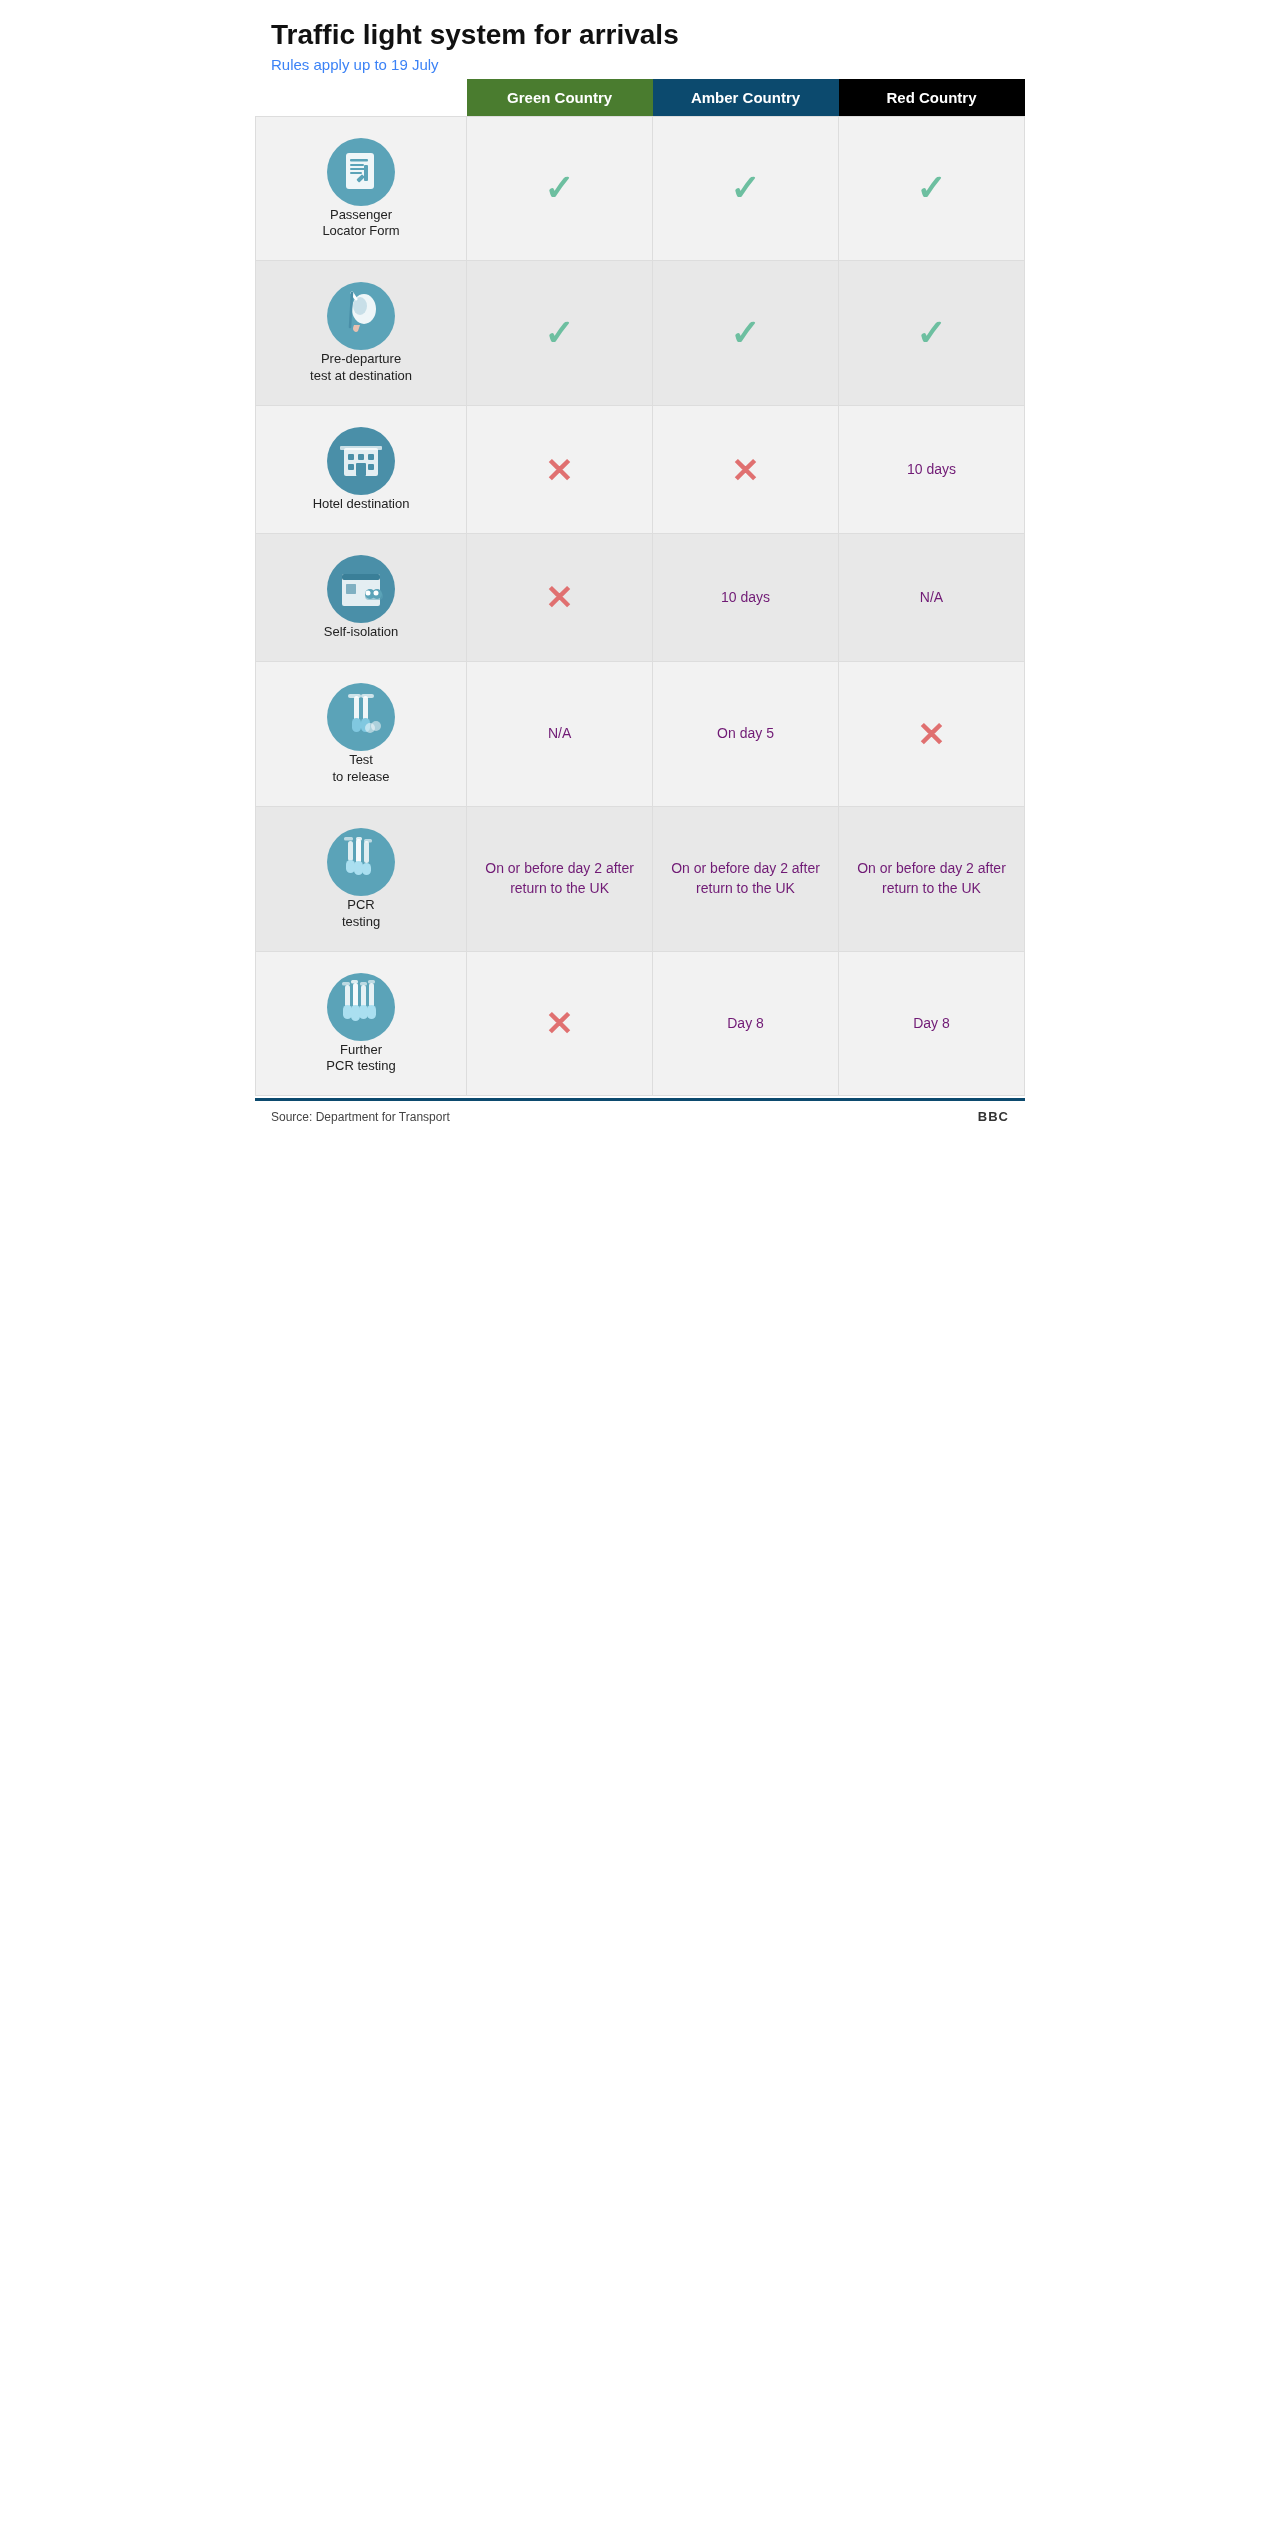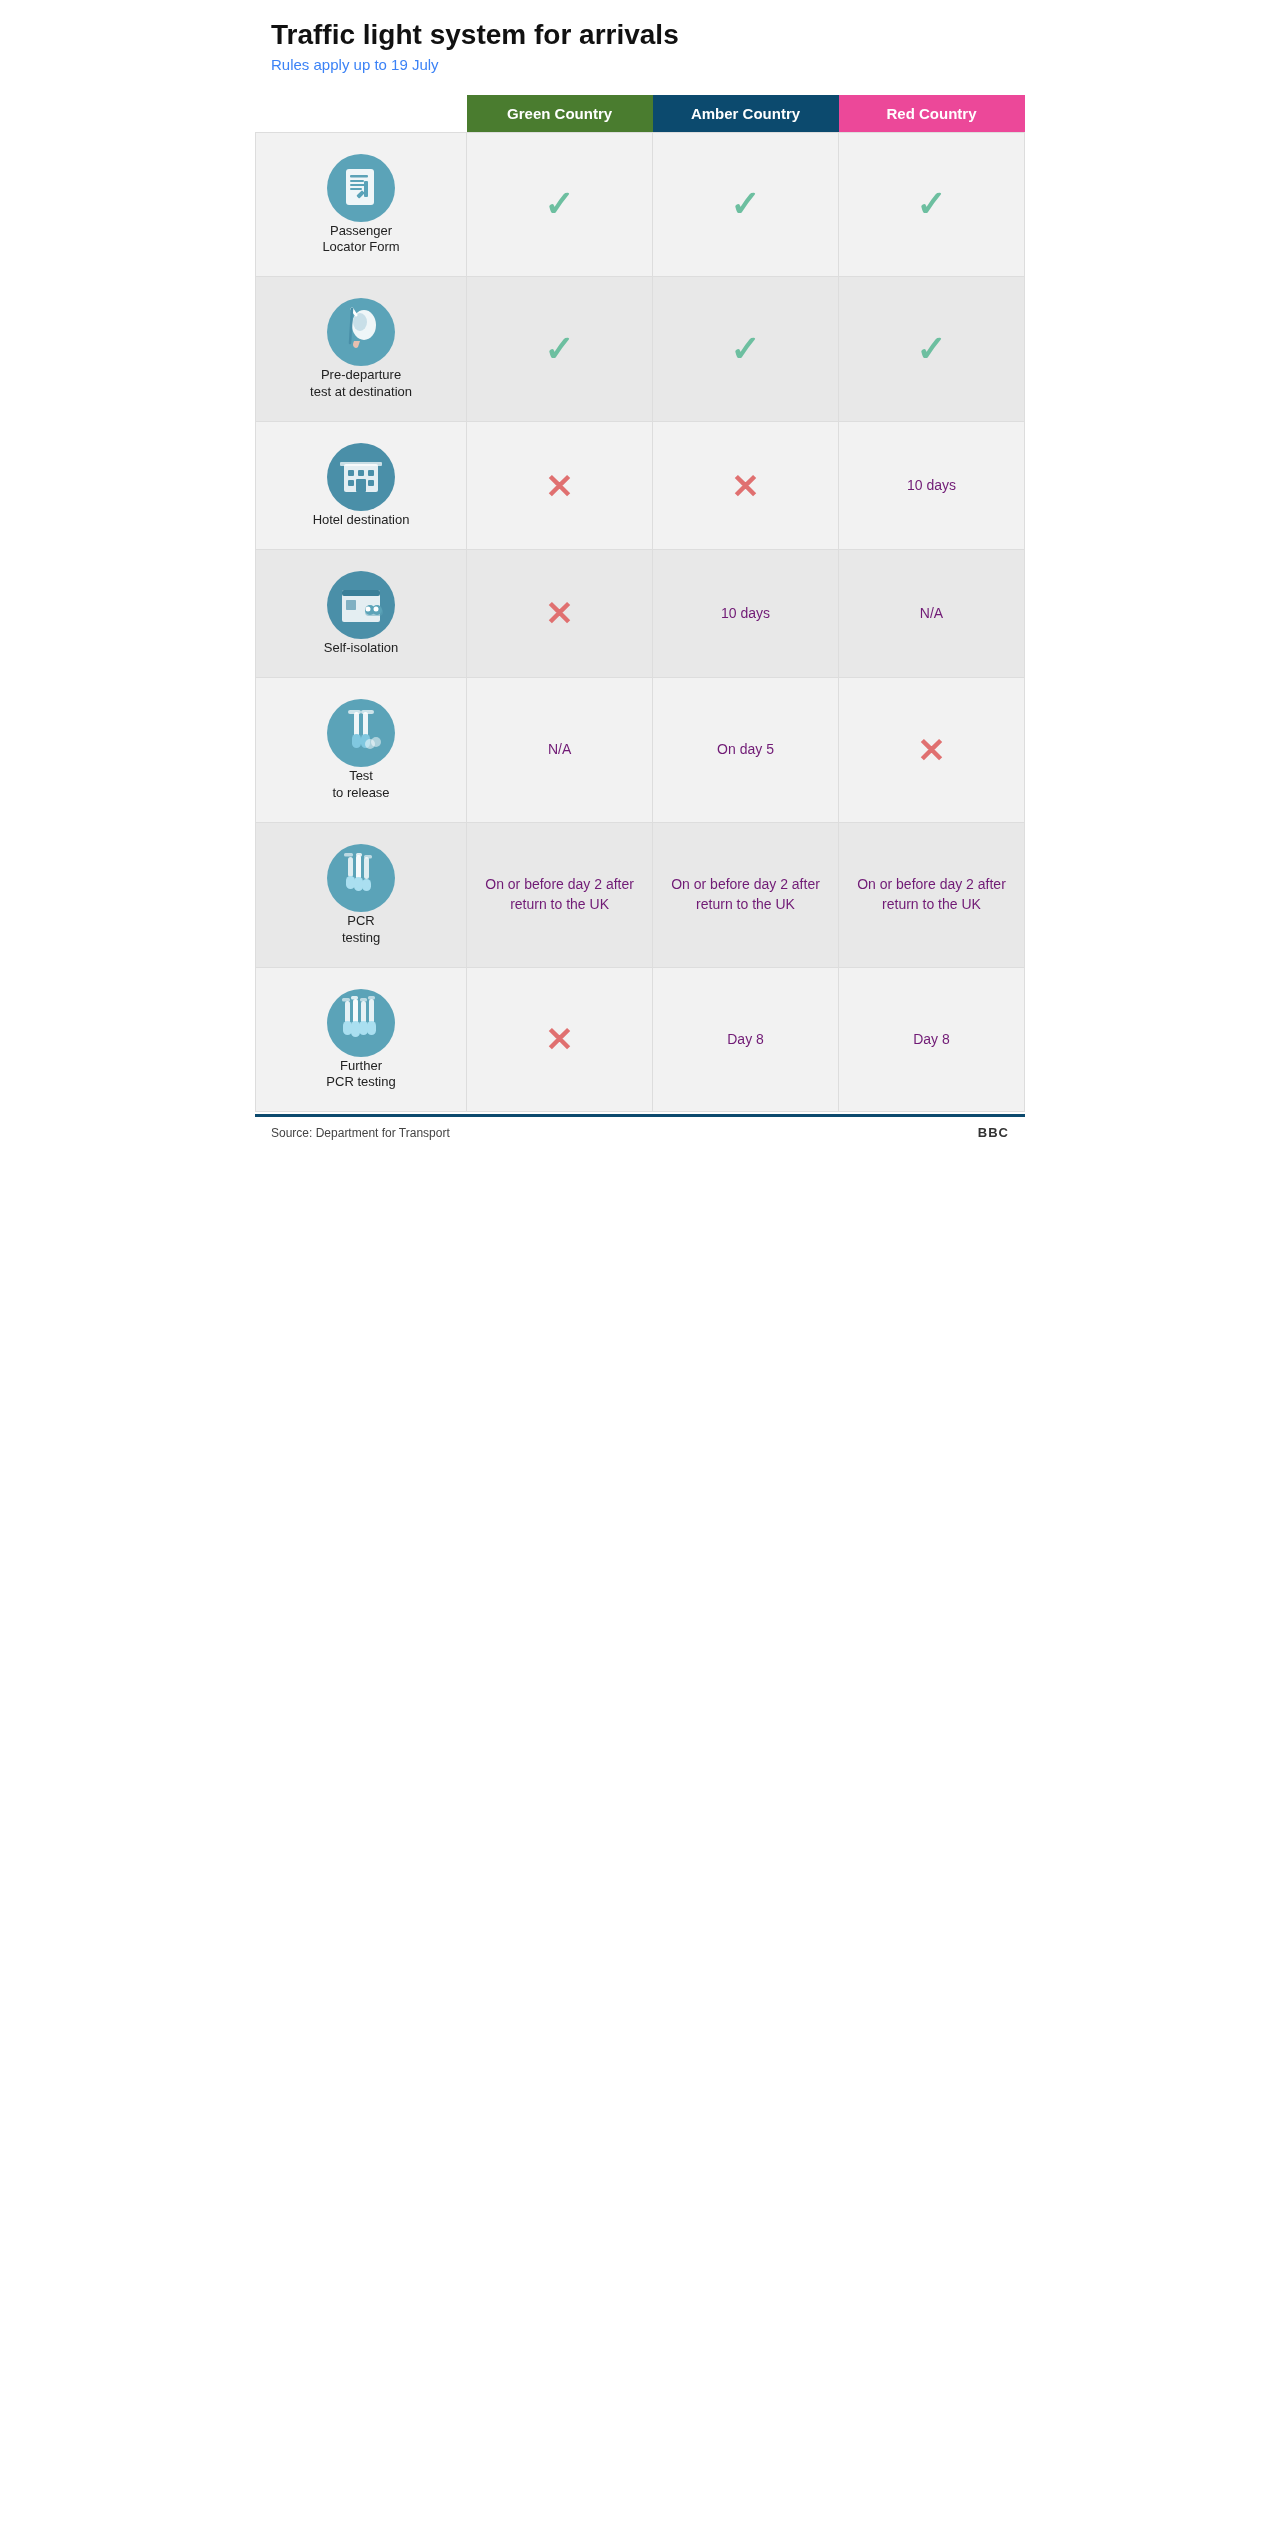--- a/index.html
+++ b/index.html
@@ -4,21 +4,21 @@
   <style>
     * { box-sizing: border-box; margin: 0; padding: 0; }
     body {
       font-family: Arial, Helvetica, sans-serif;
       background: #fff;
       width: 770px;
       margin: 0 auto;
     }
 
     .title-section {
-      padding: 18px 16px 22px 16px;
+      padding: 18px 16px 6px 16px;
     }
     .main-title {
       font-size: 28px;
       font-weight: bold;
       color: #111;
       line-height: 1.2;
     }
     .subtitle {
       font-size: 15px;
       color: #3b82f6;
@@ -49,21 +49,21 @@
     }
     .th-green {
       background: #4a7c2f;
       width: 185px;
     }
     .th-amber {
       background: #0c4a6e;
       width: 185px;
     }
     .th-red {
-      background: #ec4899;
+      background: #000000;
       width: 185px;
     }
 
     
     .data-row td {
       border: 1px solid #ddd;
       text-align: center;
       vertical-align: middle;
       padding: 12px 8px;
       font-size: 14px;

